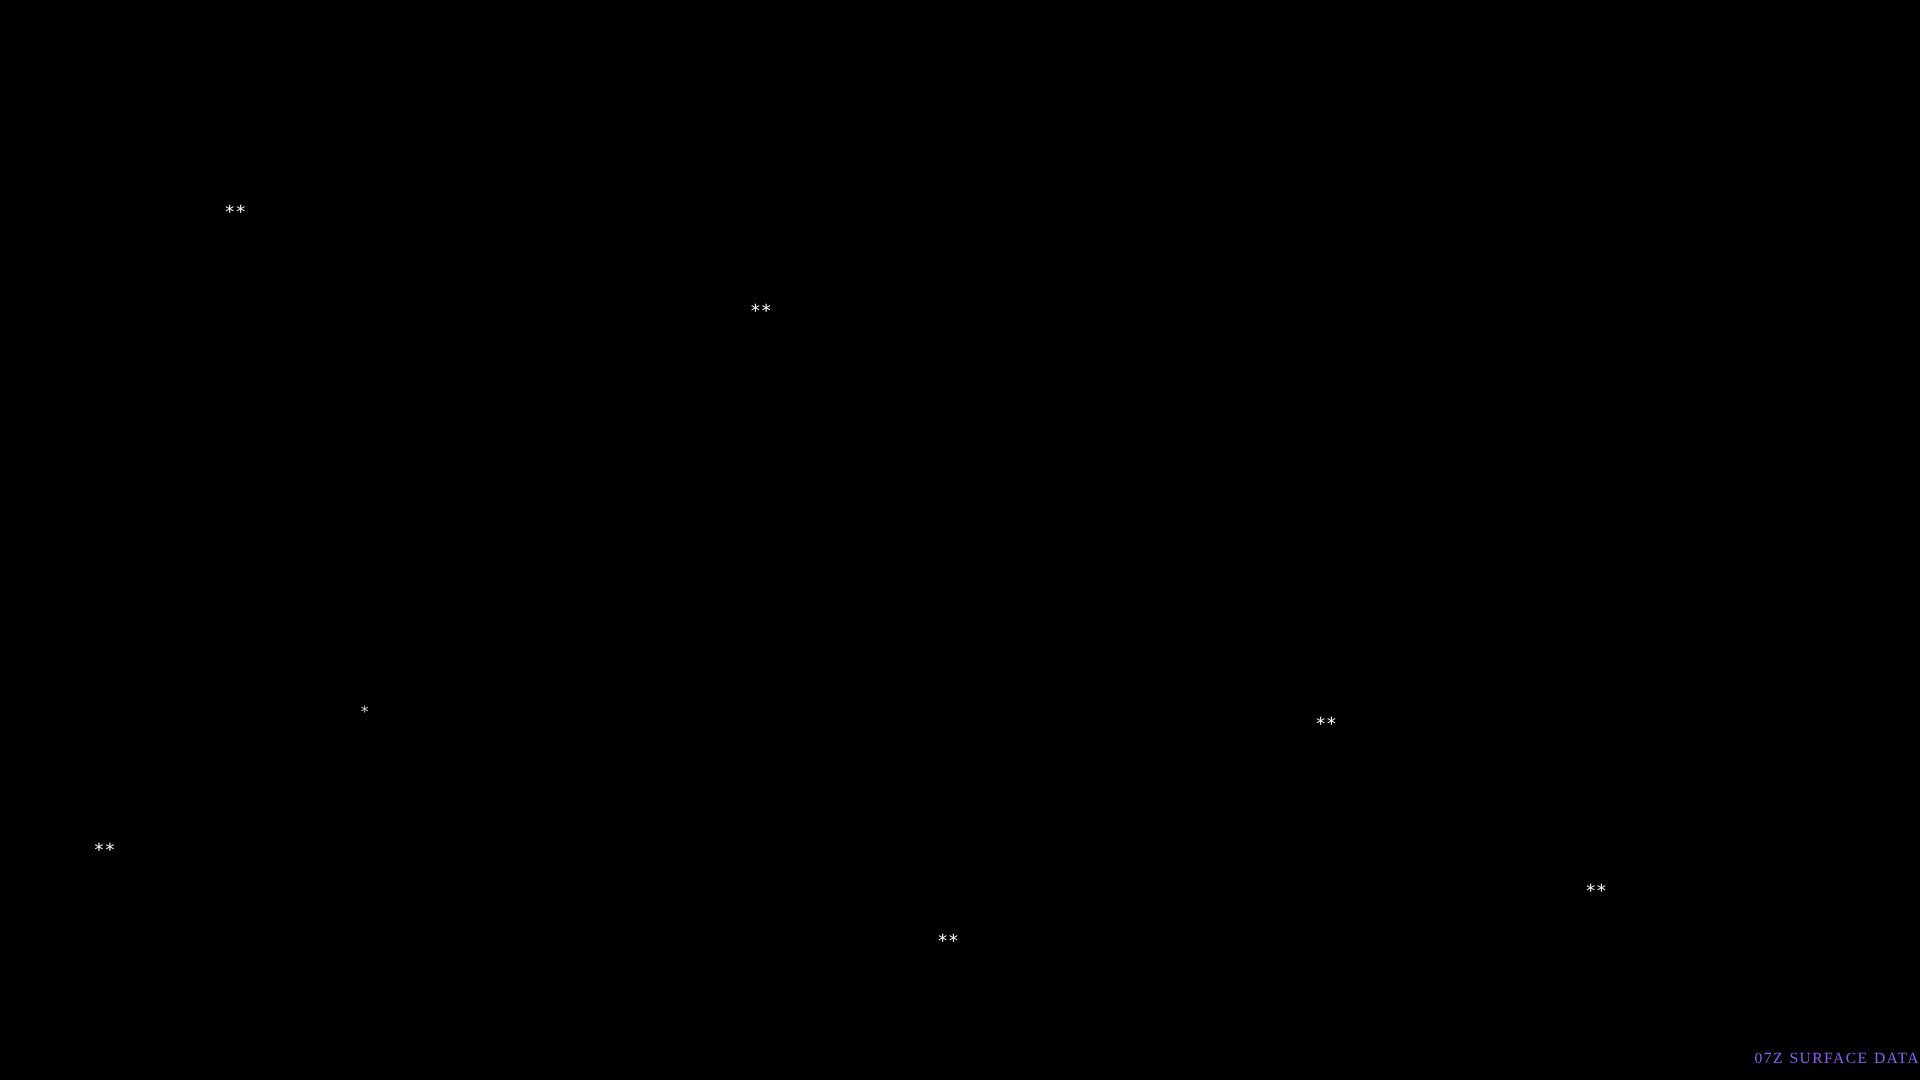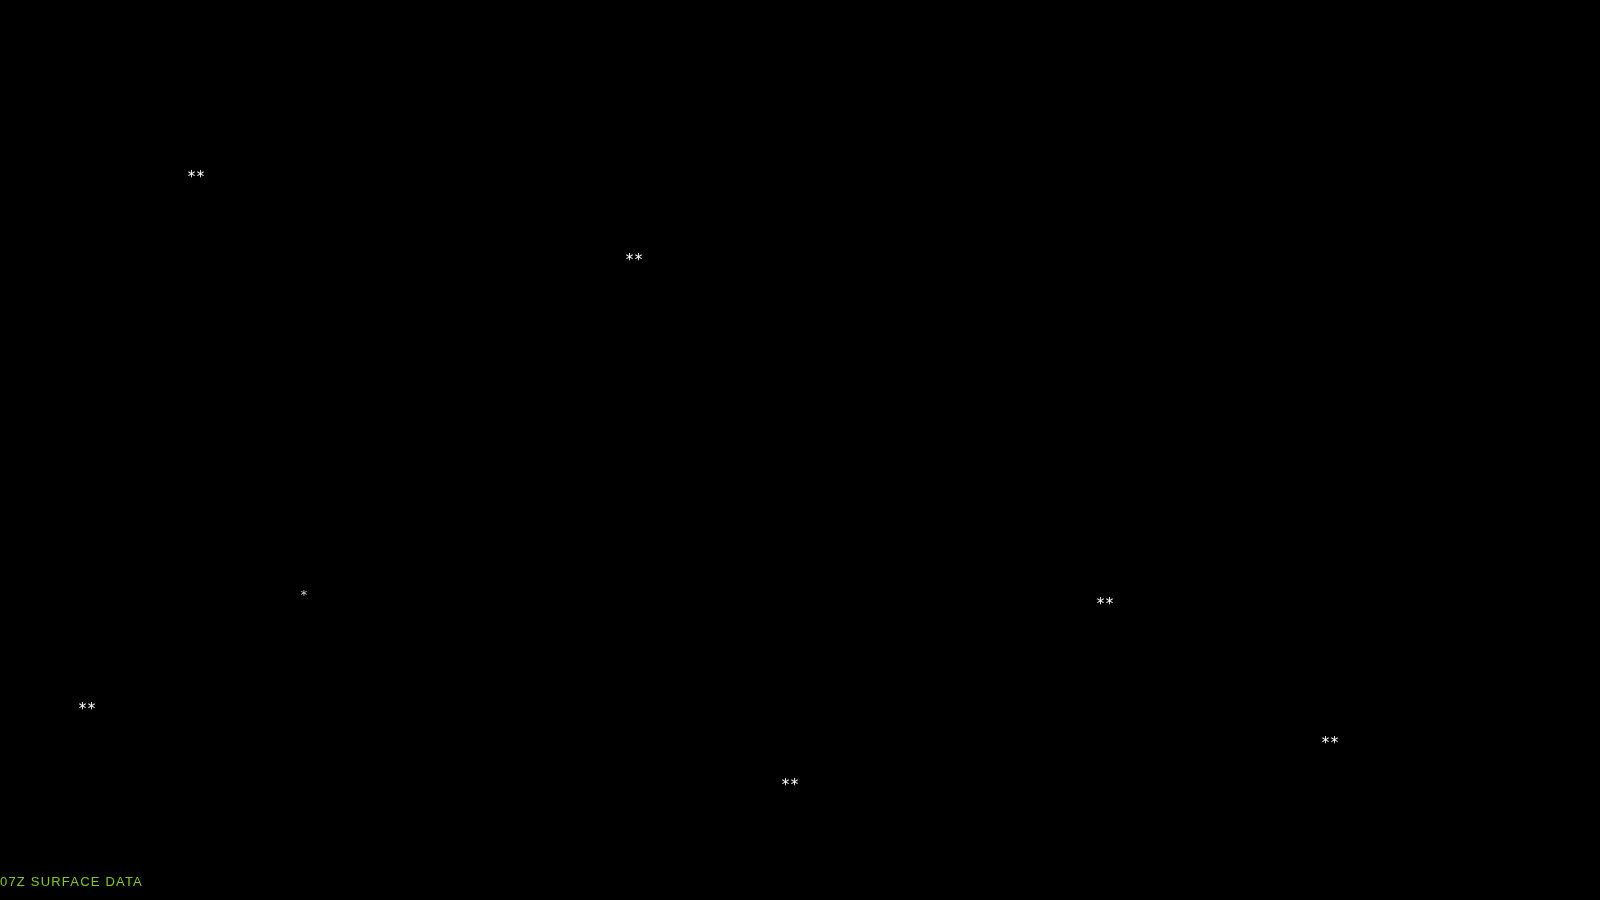--- a/index.html
+++ b/index.html
@@ -35,23 +35,23 @@
   }
   .station-marker.faint {
     color: #cfcfcf;
     font-size: 13px;
   }
   #caption {
     position: absolute;
     left: 0;
     top: 874px;
     width: 1600px;
-    text-align: left;
-    color: #84cc16;
-    font-family: Liberation Sans, sans-serif;
+    text-align: right;
+    color: #8b5cf6;
+    font-family: Liberation Serif, serif;
     font-size: 13px;
     letter-spacing: 1.2px;
     white-space: pre;
     user-select: none;
   }
 </style>
 </head>
 <body>
 
 <div id="canvas">

